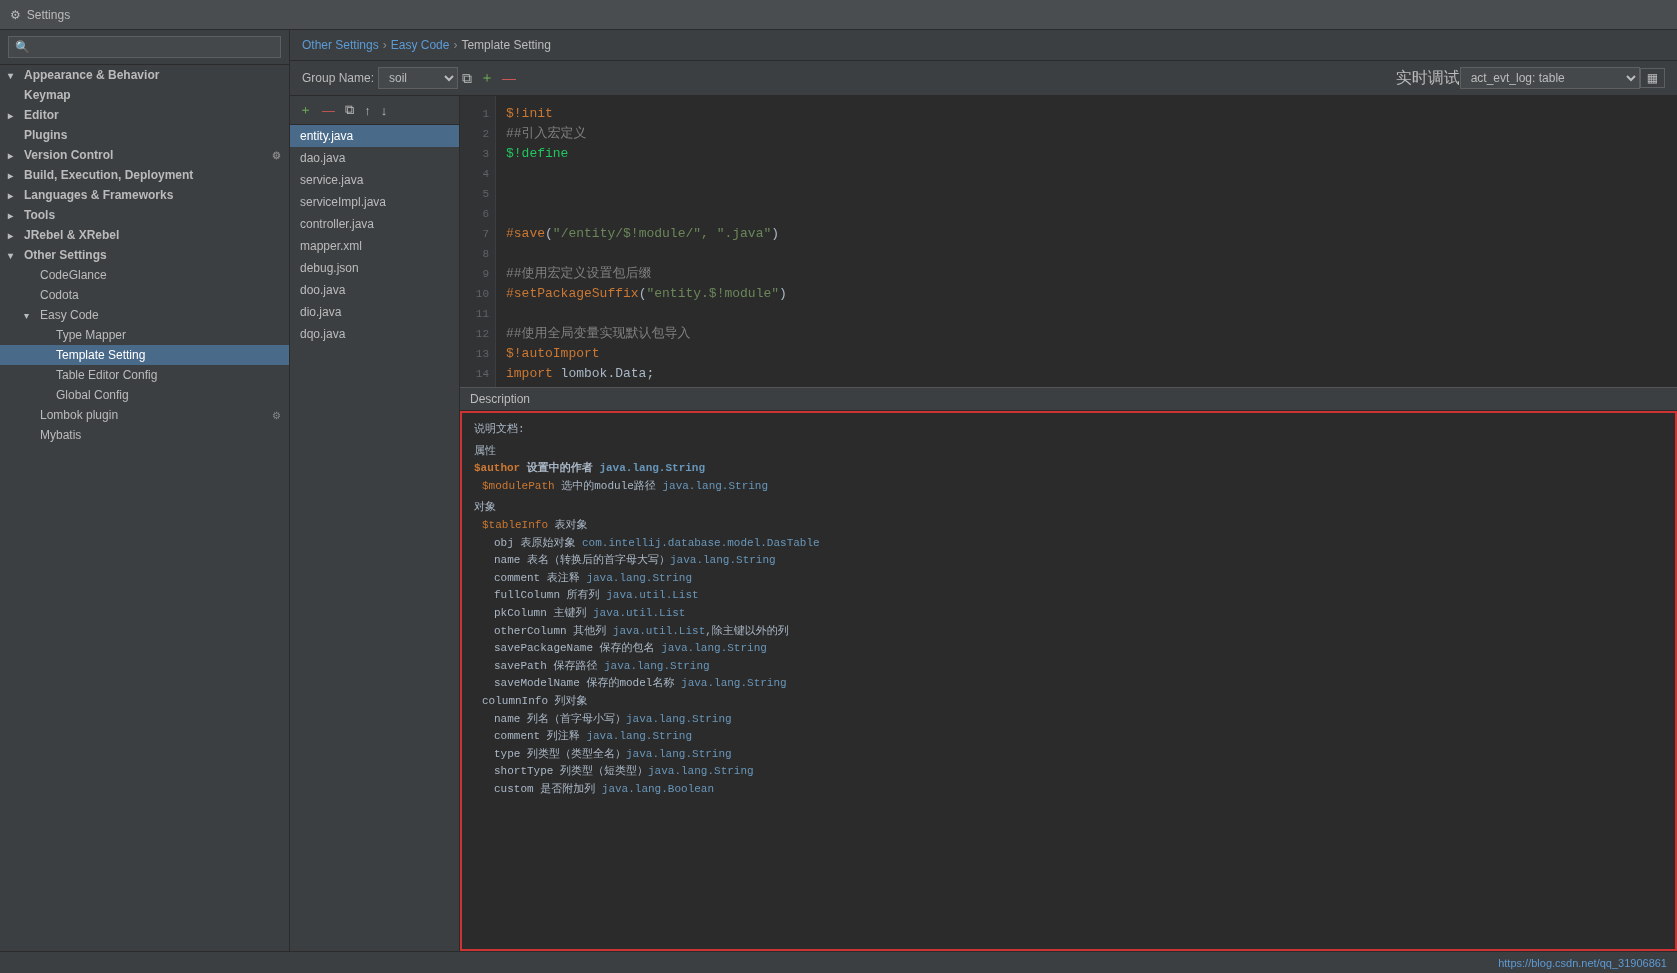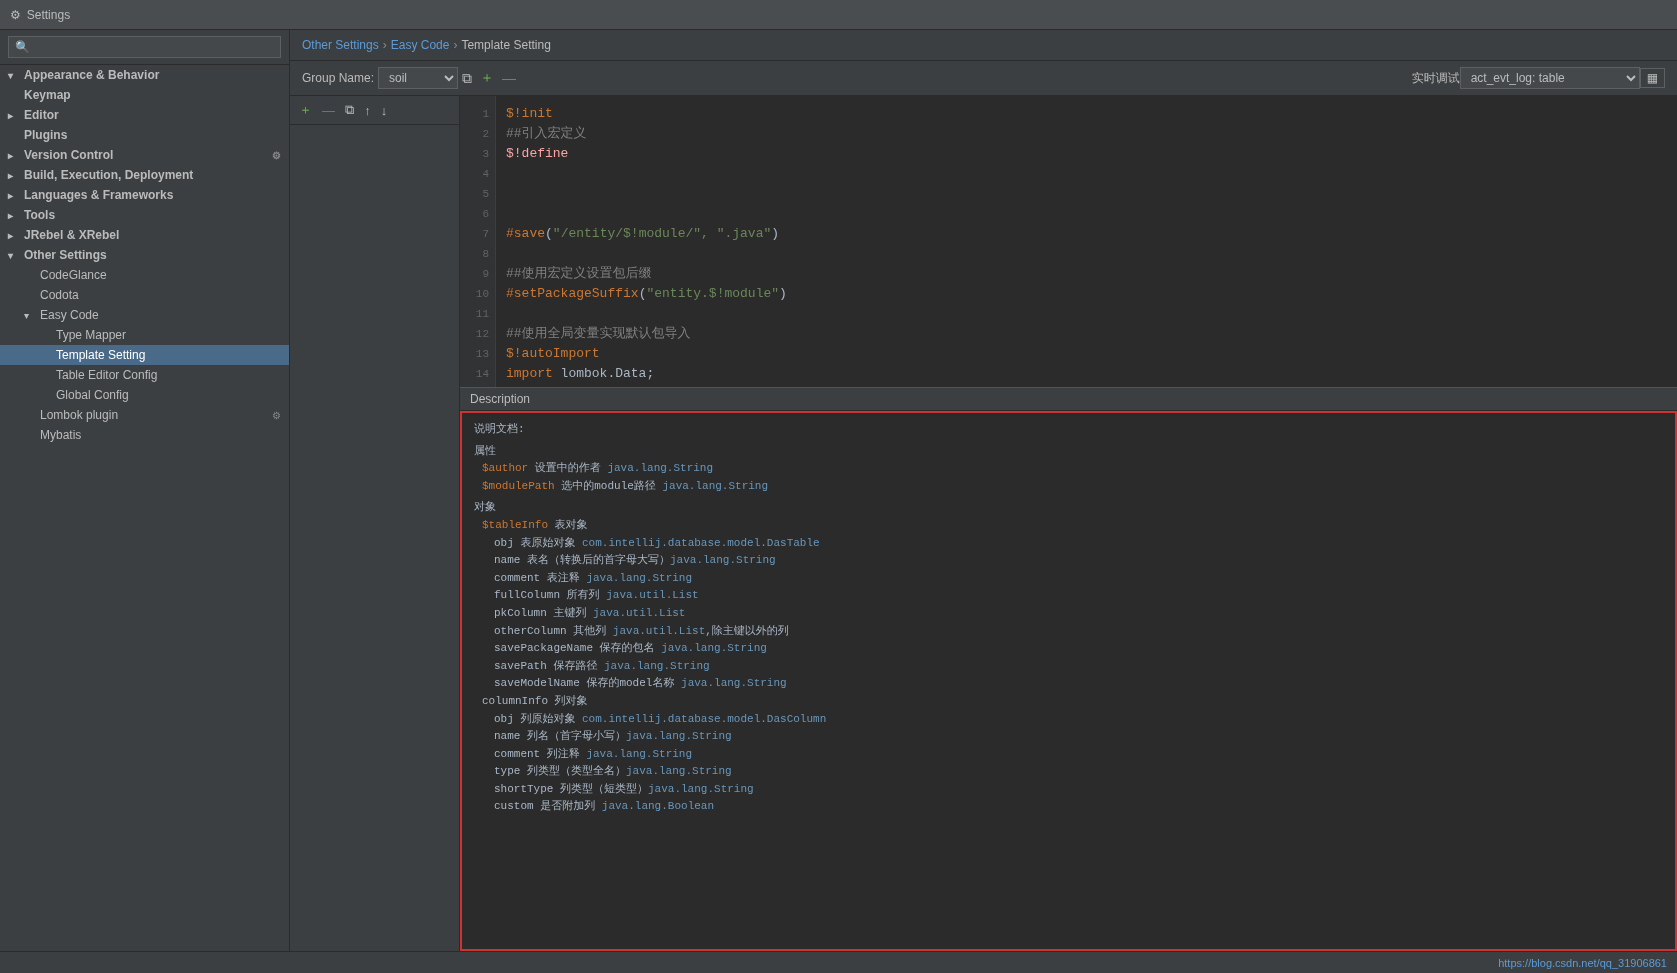--- a/index.html
+++ b/index.html
@@ -34,21 +34,21 @@
     .breadcrumb-item { color: #5c9bd6; cursor: pointer; }
     .breadcrumb-item.active { color: #bbbbbb; cursor: default; }
 
     
     .toolbar { padding: 6px 12px; background: #3c3f41; border-bottom: 1px solid #2b2b2b; display: flex; align-items: center; flex-shrink: 0; }
     .toolbar-label { color: #bbbbbb; margin-right: 4px; }
     .group-select { background: #45484a; border: 1px solid #5e6060; color: #bbbbbb; padding: 2px 6px; font-size: 12px; min-width: 80px; outline: none; }
     .toolbar-btn { background: none; border: none; color: #bbbbbb; cursor: pointer; font-size: 14px; padding: 2px 4px; display: flex; align-items: center; justify-content: center; }
     .toolbar-btn.add { color: #6eb055; }
     .toolbar-btn.remove { color: #cc5555; }
-    .realtime-label { margin-left: auto; color: #bbbbbb; font-size: 12px; }
+    .realtime-label { margin-left: auto; color: #bbbbbb; font-size: 16px; }
     .realtime-select { background: #45484a; border: 1px solid #5e6060; color: #bbbbbb; padding: 2px 6px; font-size: 12px; min-width: 180px; outline: none; }
     .realtime-icon-btn { background: none; border: 1px solid #5e6060; color: #bbbbbb; padding: 2px 6px; cursor: pointer; font-size: 12px; }
 
     
     .editor-area { display: flex; flex: 1; overflow: hidden; }
 
     
     .file-list { width: 170px; background: #3c3f41; border-right: 1px solid #2b2b2b; overflow-y: auto; flex-shrink: 0; }
     .file-list-toolbar { display: flex; align-items: center; padding: 4px 6px; gap: 4px; border-bottom: 1px solid #2b2b2b; }
     .file-list-btn { background: none; border: none; color: #bbbbbb; cursor: pointer; font-size: 13px; padding: 1px 3px; }
@@ -203,20 +203,32 @@
     <div class="editor-area">
 
       <div class="file-list">
         <div class="file-list-toolbar">
           <button class="file-list-btn add-green">＋</button>
           <button class="file-list-btn remove-red">—</button>
           <button class="file-list-btn">⧉</button>
           <button class="file-list-btn">↑</button>
           <button class="file-list-btn">↓</button>
         </div>
+        <div id="file-list-items">
+            <div class="file-item selected">entity.java</div>
+            <div class="file-item">dao.java</div>
+            <div class="file-item">service.java</div>
+            <div class="file-item">serviceImpl.java</div>
+            <div class="file-item">controller.java</div>
+            <div class="file-item">mapper.xml</div>
+            <div class="file-item">debug.json</div>
+            <div class="file-item">doo.java</div>
+            <div class="file-item">dio.java</div>
+            <div class="file-item">dqo.java</div>
+          </div>
       </div>
 
       <div class="code-editor">
         <div class="code-content">
           <div class="line-numbers" id="line-numbers">
               <div class="line-number">1</div>
               <div class="line-number">2</div>
               <div class="line-number">3</div>
               <div class="line-number">4</div>
               <div class="line-number">5</div>
@@ -228,21 +240,21 @@
               <div class="line-number">11</div>
               <div class="line-number">12</div>
               <div class="line-number">13</div>
               <div class="line-number">14</div>
               <div class="line-number">15</div>
               <div class="line-number">16</div>
             </div>
           <div class="code-lines" id="code-lines">
               <div class="code-line"><span style="color:#cc7832;">$!init</span></div>
               <div class="code-line"><span style="color:#808080;">##引入宏定义</span></div>
-              <div class="code-line"><span style="color:#fca5a5;">$!define</span></div>
+              <div class="code-line"><span style="color:#22c55e;">$!define</span></div>
               <div class="code-line"><span style="color:#a9b7c6;"></span></div>
               <div class="code-line"><span style="color:#a9b7c6;"></span></div>
               <div class="code-line"><span style="color:#a9b7c6;"></span></div>
               <div class="code-line"><span style="color:#cc7832;">#save</span><span style="color:#a9b7c6;">(</span><span style="color:#6a8759;">"/entity/$!module/", ".java"</span><span style="color:#a9b7c6;">)</span></div>
               <div class="code-line"><span style="color:#a9b7c6;"></span></div>
               <div class="code-line"><span style="color:#808080;">##使用宏定义设置包后缀</span></div>
               <div class="code-line"><span style="color:#cc7832;">#setPackageSuffix</span><span style="color:#a9b7c6;">(</span><span style="color:#6a8759;">"entity.$!module"</span><span style="color:#a9b7c6;">)</span></div>
               <div class="code-line"><span style="color:#a9b7c6;"></span></div>
               <div class="code-line"><span style="color:#808080;">##使用全局变量实现默认包导入</span></div>
               <div class="code-line"><span style="color:#cc7832;">$!autoImport</span></div>
@@ -250,37 +262,36 @@
               <div class="code-line"><span style="color:#a9b7c6;"></span></div>
             </div>
         </div>
 
         <div class="description-panel">
           <div class="description-label">Description</div>
           <div class="description-content" id="description-content">
               <div class="desc-section"><span style="color:#a9b7c6;">说明文档:</span></div>
               <div class="desc-section">
                 <div style="color:#a9b7c6; margin-top:4px;">属性</div>
-                <div style="margin-left: 8px;"><span style="color:#cc7832;">$author</span> 设置中的作者 <span style="color:#6897bb;">java.lang.String</span></div>
+                <div style=" font-weight: bold;"><span style="color:#cc7832;">$author</span> 设置中的作者 <span style="color:#6897bb;">java.lang.String</span></div>
                 <div style="margin-left: 8px;"><span style="color:#cc7832;">$modulePath</span> 选中的module路径 <span style="color:#6897bb;">java.lang.String</span></div>
               </div>
               <div class="desc-section">
                 <div style="color:#a9b7c6; margin-top:4px;">对象</div>
                 <div style="margin-left: 8px;"><span style="color:#cc7832;">$tableInfo</span> 表对象</div>
                 <div style="margin-left: 20px;">  obj 表原始对象 <span style="color:#6897bb;">com.intellij.database.model.DasTable</span></div>
                 <div style="margin-left: 20px;">  name 表名（转换后的首字母大写）<span style="color:#6897bb;">java.lang.String</span></div>
                 <div style="margin-left: 20px;">  comment 表注释 <span style="color:#6897bb;">java.lang.String</span></div>
                 <div style="margin-left: 20px;">  fullColumn 所有列 <span style="color:#6897bb;">java.util.List<columninfo></columninfo></span></div>
                 <div style="margin-left: 20px;">  pkColumn 主键列 <span style="color:#6897bb;">java.util.List<columninfo></columninfo></span></div>
                 <div style="margin-left: 20px;">  otherColumn 其他列 <span style="color:#6897bb;">java.util.List<columninfo></columninfo></span>,除主键以外的列</div>
                 <div style="margin-left: 20px;">  savePackageName 保存的包名 <span style="color:#6897bb;">java.lang.String</span></div>
                 <div style="margin-left: 20px;">  savePath 保存路径 <span style="color:#6897bb;">java.lang.String</span></div>
                 <div style="margin-left: 20px;">  saveModelName 保存的model名称 <span style="color:#6897bb;">java.lang.String</span></div>
                 <div style="margin-left: 8px;">columnInfo 列对象</div>
-                <div style="margin-left: 20px;">  obj 列原始对象 <span style="color:#6897bb;">com.intellij.database.model.DasColumn</span></div>
                 <div style="margin-left: 20px;">  name 列名（首字母小写）<span style="color:#6897bb;">java.lang.String</span></div>
                 <div style="margin-left: 20px;">  comment 列注释 <span style="color:#6897bb;">java.lang.String</span></div>
                 <div style="margin-left: 20px;">  type 列类型（类型全名）<span style="color:#6897bb;">java.lang.String</span></div>
                 <div style="margin-left: 20px;">  shortType 列类型（短类型）<span style="color:#6897bb;">java.lang.String</span></div>
                 <div style="margin-left: 20px;">  custom 是否附加列 <span style="color:#6897bb;">java.lang.Boolean</span></div>
               </div>
             </div>
         </div>
       </div>
 

